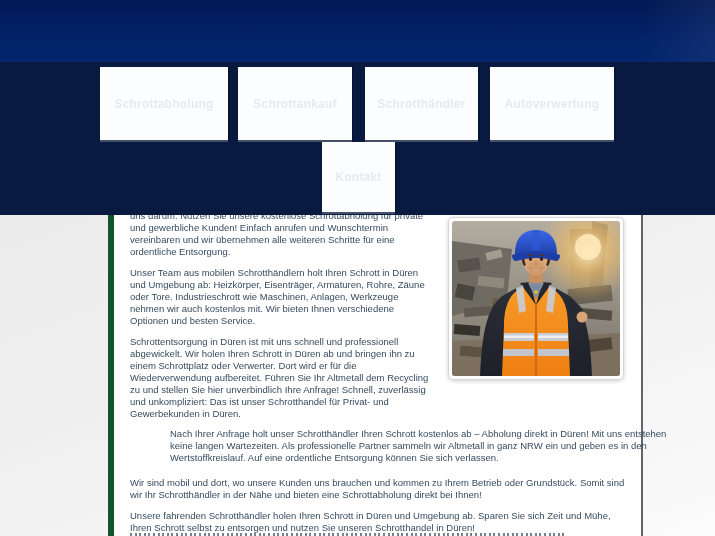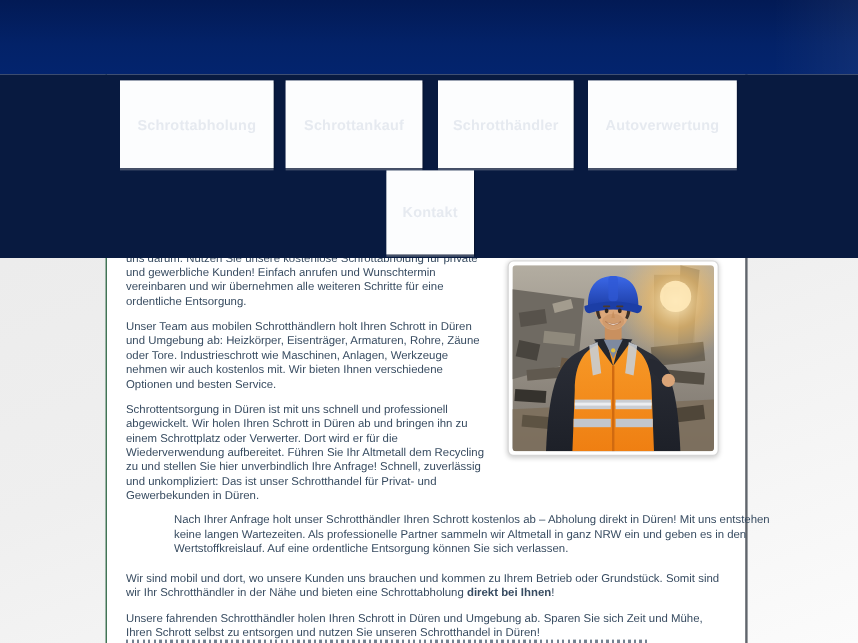--- a/index.html
+++ b/index.html
@@ -21,40 +21,40 @@
     position:absolute;background:#fcfdfe;display:flex;align-items:center;justify-content:center;
     color:#e6eaf0;font-size:12px;font-weight:bold;letter-spacing:.2px;cursor:pointer;
     box-shadow:0 2px 0 rgba(122,130,145,.55),1px 1px 1px rgba(0,0,0,.25);
   }
   .btn-1{left:100px;top:5px;width:128px;height:73px;}
   .btn-2{left:238px;top:5px;width:114px;height:73px;}
   .btn-3{left:365px;top:5px;width:113px;height:73px;}
   .btn-4{left:490px;top:5px;width:124px;height:73px;}
   .btn-5{left:322px;top:80px;width:73px;height:70px;}
   .content{
-    position:absolute;left:88px;top:62px;width:535px;height:474px;background:#ffffff;
-    border-left:1px solid #14532d;border-right:2px solid #60656c;box-sizing:border-box;z-index:1;
+    position:absolute;left:108px;top:62px;width:535px;height:474px;background:#ffffff;
+    border-left:6px solid #14532d;border-right:2px solid #60656c;box-sizing:border-box;z-index:1;
   }
   .textflow,.para-abs{
     position:absolute;left:16px;width:503px;color:#374b60;
     font-size:9.5px;line-height:12px;
   }
   .textflow{top:148px;}
   .textflow p,.para-abs p{margin:0 0 9px 0;}
   .p4{top:366px;margin-left:40px;}.p5{top:415px;}.p6{top:448px;}
   .photo-card{
     float:right;width:168px;padding:3px;background:#fff;border:1px solid #d6d6d6;
     border-radius:5px;box-shadow:0 1px 4px rgba(0,0,0,.2);margin:7px 9px 32px 18px;
   }
   .photo-card svg{display:block;border-radius:3px;}
   .clipped-line{
     position:absolute;left:16px;top:471px;width:436px;height:3px;
     background:repeating-linear-gradient(90deg,rgba(58,77,98,.7) 0 2px,transparent 2px 4.6px);
   }
-  b{font-weight:bold;text-align:right;}
+  b{font-weight:normal;text-align:right;}
 </style>
 </head>
 <body>
 
 <div class="topbar"></div>
 
 <div class="content">
 
   <div class="textflow">
     <div class="photo-card">

